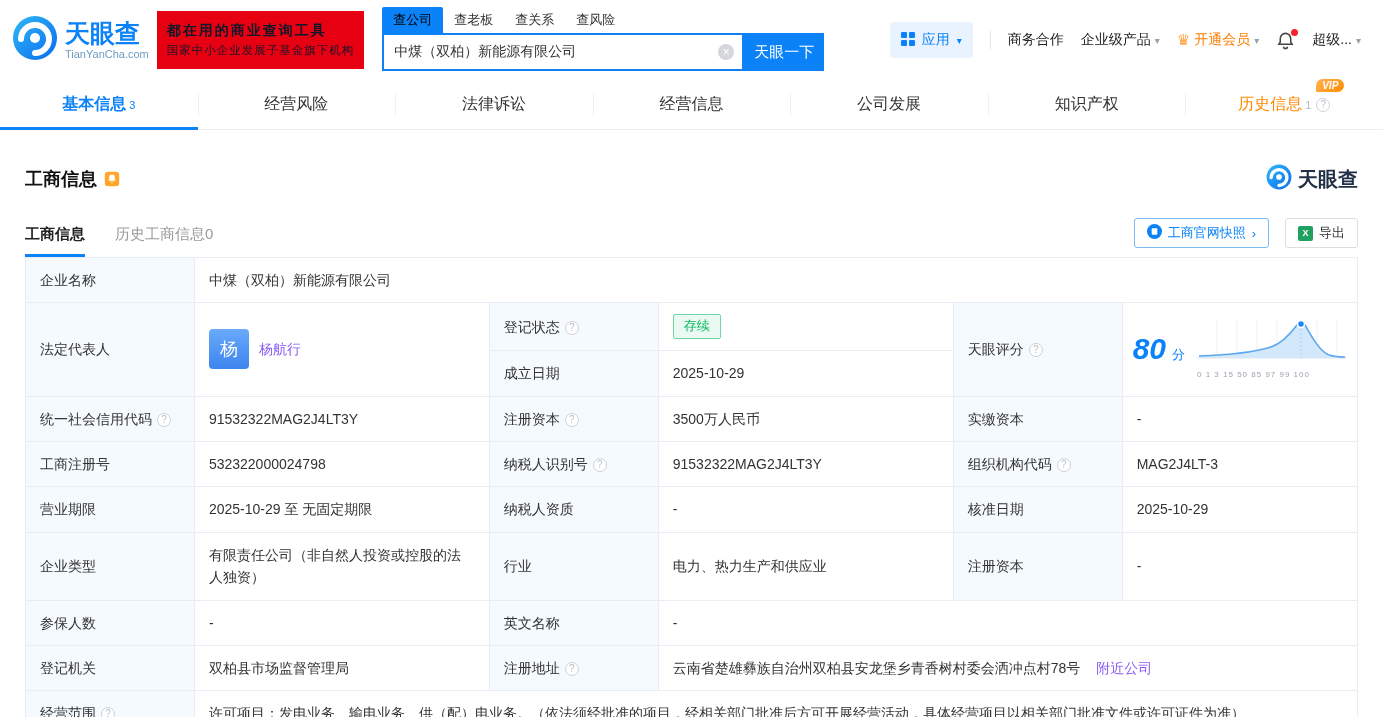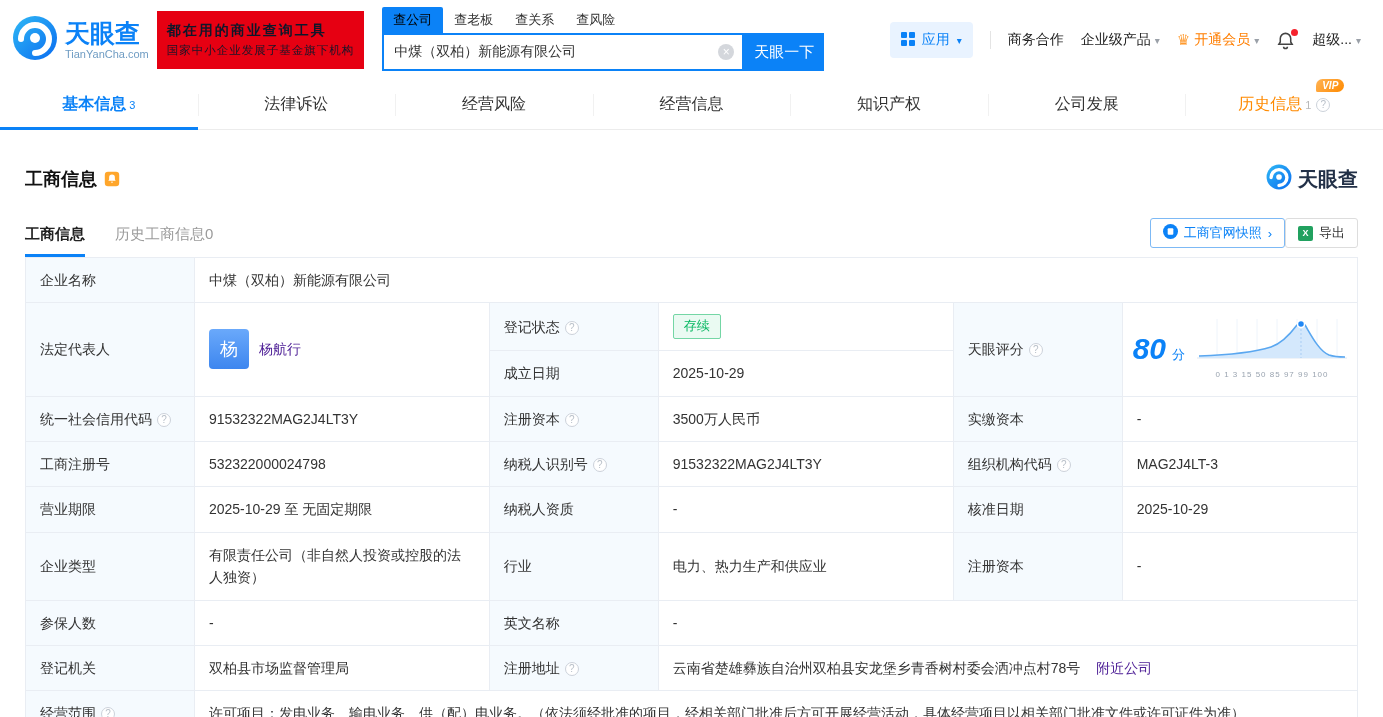--- a/index.html
+++ b/index.html
@@ -47,42 +47,42 @@
   .content{padding:0 25px 0;}
   .section-head{display:flex;align-items:center;margin-top:34px;}
   .section-title{font-size:18px;font-weight:bold;color:#111;}
   .bell-badge{margin-left:7px;display:flex;}
   .watermark{margin-left:auto;display:flex;align-items:center;gap:6px;}
   .wm-text{font-size:20px;font-weight:bold;color:#223047;}
   .subtab-row{display:flex;align-items:flex-end;margin-top:24px;}
   .subtab{margin-right:30px;font-size:15px;color:#9b9b9b;padding-bottom:13px;cursor:pointer;position:relative;}
   .subtab.active{color:#222;font-weight:bold;}
   .subtab.active::after{content:"";position:absolute;left:0;right:0;bottom:0;height:3px;background:#0b82f7;}
-  .side-buttons{margin-left:auto;display:flex;gap:0;align-items:center;padding-bottom:9px;}
+  .side-buttons{margin-left:auto;display:flex;gap:16px;align-items:center;padding-bottom:9px;}
   .btn{height:30px;display:flex;align-items:center;gap:6px;padding:0 12px;border-radius:3px;font-size:13px;cursor:pointer;background:#fff;}
   .btn-snapshot{border:1px solid #7db9f5;color:#0b82f7;}
   .btn-export{border:1px solid #ddd;color:#333;}
   .excel-ic{width:15px;height:15px;background:#21a15f;color:#fff;font-size:9px;font-weight:bold;display:flex;align-items:center;justify-content:center;border-radius:2px;}
   .chev{font-size:13px;color:#0b82f7;}
   
   table.info{width:100%;border-collapse:collapse;font-size:14px;}
   .info td{border:1px solid #e9edf3;padding:11px 14px;line-height:1.6;color:#333;vertical-align:middle;}
   td.lbl{background:#f5fafe;color:#333;}
   .q{display:inline-block;width:14px;height:14px;line-height:12px;border:1px solid #ccd2da;border-radius:50%;color:#b9c0c9;font-size:10px;text-align:center;margin-left:5px;vertical-align:1px;cursor:pointer;background:#fff;}
   .nav-q{margin-left:5px;}
   .rep{display:flex;align-items:center;gap:10px;}
   .avatar{width:40px;height:40px;border-radius:4px;background:linear-gradient(180deg,#6aa9fb,#3d86ef);color:#fff;font-size:18px;display:flex;align-items:center;justify-content:center;cursor:pointer;}
-  .link{color:#4c1d95;cursor:pointer;}
+  .link{color:#8b5cf6;cursor:pointer;}
   .badge-green{display:inline-block;border:1px solid #74d6a5;background:#eafaf2;color:#0bb864;font-size:13px;padding:1px 10px;border-radius:2px;}
   .score-cell{padding:6px 10px !important;}
   .score-flex{display:flex;align-items:center;gap:6px;}
   .score-num{font-size:30px;font-weight:bold;font-style:italic;color:#0b82f7;}
   .score-unit{font-size:13px;color:#0b82f7;margin-top:12px;}
   .chartbox{margin-left:6px;}
-  .axis{font-size:8px;color:#9aa4b0;text-align:center;letter-spacing:1px;white-space:nowrap;margin-top:-1px;}
+  .axis{font-size:8px;color:#9aa4b0;letter-spacing:1px;white-space:nowrap;margin-top:-1px;}
   .addr-link{margin-left:12px;}
 </style>
 </head>
 <body>
 
 <div class="header">
   <div class="logo">
     <span>
       <svg width="46" height="46" viewBox="0 0 46 46">
         <defs>
@@ -162,33 +162,33 @@
     </div>
   </div>
 </div>
 
 <div class="nav">
   <div class="nav-cell active">
     <span>基本信息</span>
     <sup class="badge">3</sup>
   </div>
   <div class="nav-cell">
+    <span>经营风险</span>
+  </div>
+  <div class="nav-cell">
     <span>法律诉讼</span>
   </div>
   <div class="nav-cell">
-    <span>经营风险</span>
-  </div>
-  <div class="nav-cell">
     <span>经营信息</span>
   </div>
   <div class="nav-cell">
+    <span>公司发展</span>
+  </div>
+  <div class="nav-cell">
     <span>知识产权</span>
-  </div>
-  <div class="nav-cell">
-    <span>公司发展</span>
   </div>
   <div class="nav-cell history">
     <span class="tabwrap">
       <span>历史信息</span>
       <sup class="badge gray">1</sup>
       <span class="q nav-q">?</span>
       <span class="vip-tag">VIP</span>
     </span>
   </div>
 </div>

